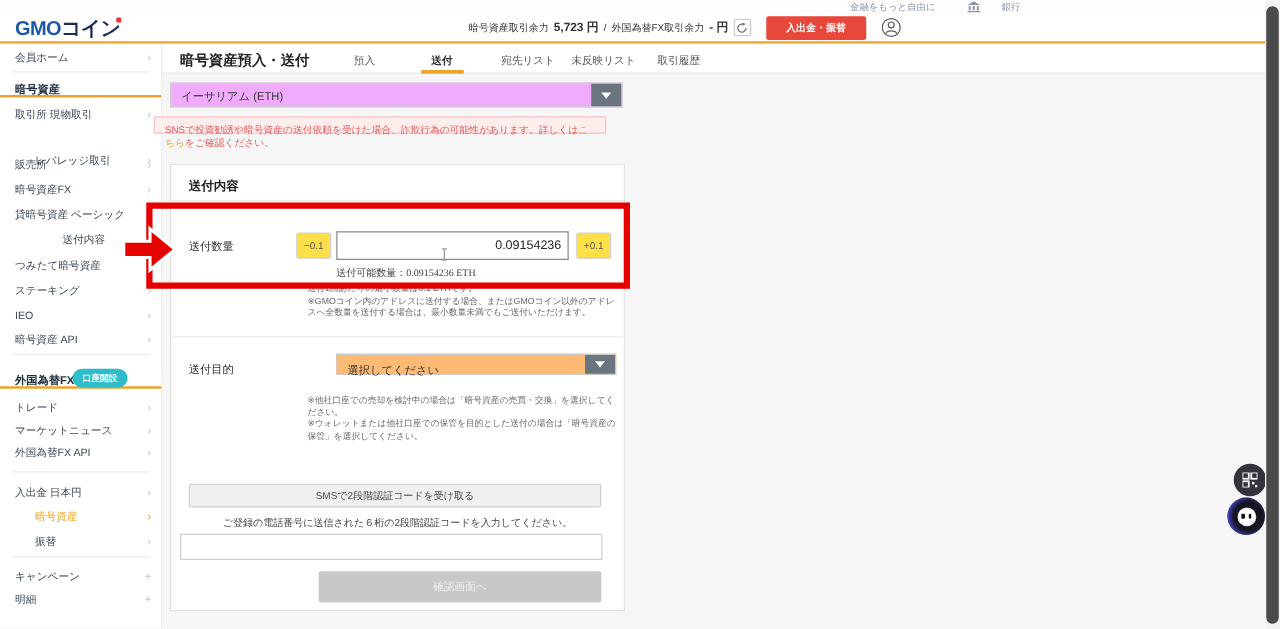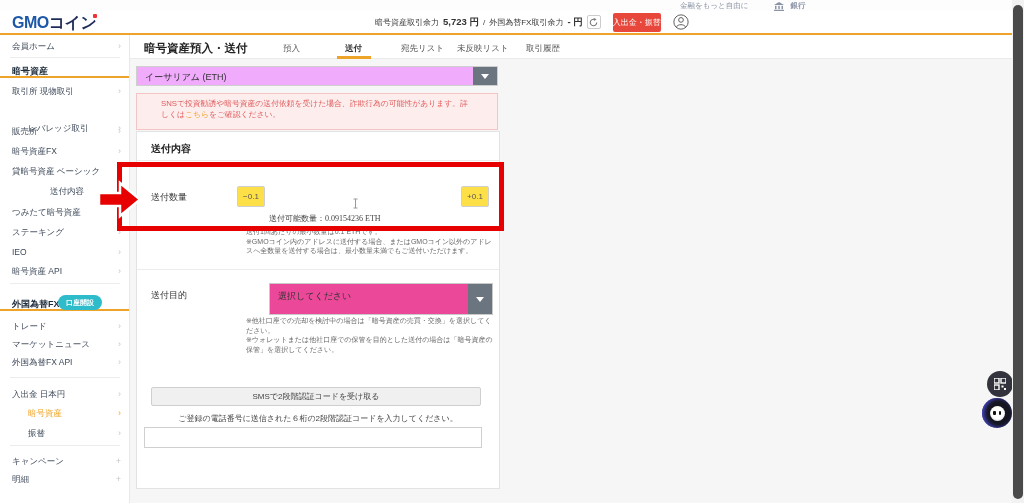--- a/index.html
+++ b/index.html
@@ -7,32 +7,32 @@
     --brand-navy:#1d2b57; --red-button:#e8473b; --teal-badge:#2ebccb;
     --annotation-red:#e60000; --warning-text:#e05c5c; --warning-bg:#fdeded; --warning-border:#f2c4c4;
   }
   *{margin:0;padding:0;box-sizing:border-box;font-family:"Liberation Sans","DejaVu Sans",sans-serif;}
   body{background:#ddd;}
   .page{position:relative;width:1024px;height:503px;background:#fff;overflow:hidden;}
 
   
   .topbar{position:absolute;left:0;top:0;width:1024px;height:11px;background:#fdfdfd;}
   .topbar-inner{position:absolute;left:680px;top:1px;display:flex;gap:26px;align-items:center;color:#8a93a5;font-size:7.5px;}
-  .topbar-bank{display:flex;gap:6px;align-items:flex-end;font-weight:bold;}
+  .topbar-bank{display:flex;gap:17px;align-items:flex-start;}
 
   
   .header{position:absolute;left:0;top:11px;width:1024px;height:24px;background:#fff;border-bottom:2px solid var(--accent-orange);}
   .logo{position:absolute;left:12px;top:2px;font-size:16px;font-weight:800;letter-spacing:-0.5px;}
   .logo .gmo{color:var(--brand-blue);}
   .logo .coin{color:var(--brand-navy);}
   .logo-dot{position:absolute;right:-1px;top:1px;width:4px;height:4px;background:#e33;border-radius:1px;}
   .balances{position:absolute;left:375px;top:0;height:22px;display:flex;align-items:center;gap:4px;font-size:8px;color:#333;}
   .balances b{font-size:9.5px;}
   .refresh-btn{width:14px;height:14px;border:1px solid #ccc;border-radius:2px;background:#fff;display:flex;align-items:center;justify-content:center;}
-  .transfer-btn{margin-left:8px;background:var(--red-button);color:#fff;font-size:8px;font-weight:normal;padding:4px 0;border-radius:2px;border:none;}
+  .transfer-btn{margin-left:8px;background:var(--red-button);color:#fff;font-size:8px;font-weight:bold;padding:4px 16px;border-radius:2px;border:none;}
   .user-btn{margin-left:8px;background:none;border:none;display:flex;align-items:center;}
 
   
   .sidebar{position:absolute;left:0;top:35px;width:130px;height:468px;background:#fff;border-right:1px solid #e8e8e8;}
   .s-item{position:absolute;left:0;width:129px;height:14px;font-size:8.5px;color:#3c4858;cursor:pointer;}
   .s-item .s-label{position:absolute;left:12px;top:1px;}
   .s-item.indent1 .s-label{left:28px;}
   .s-item.indent2 .s-label{left:50px;}
   .s-item .s-arrow{position:absolute;right:8px;top:1px;color:#c0c6cc;font-size:9px;}
   .s-item.header .s-label{font-weight:bold;color:#1f2d3d;font-size:9px;}
@@ -46,32 +46,32 @@
   .page-title{position:absolute;left:144px;top:41px;font-size:11.5px;font-weight:bold;color:#222;}
   .tab{position:absolute;top:43px;font-size:8.5px;color:#555;cursor:pointer;}
   .tab.active{font-weight:bold;color:#333;}
   .tab-underline{position:absolute;left:337px;top:56px;width:34px;height:3px;background:var(--accent-orange);}
 
   .select-box{position:absolute;left:136px;top:66px;width:362px;height:20px;background:#f0abfc;border:1px solid #cfcfcf;font-size:9px;color:#333;}
   .select-box .sel-text{position:absolute;left:8px;top:4px;}
   .sel-btn{position:absolute;right:0;top:0;height:100%;width:24px;background:#6b7580;display:flex;align-items:center;justify-content:center;}
   .chev{width:0;height:0;border-left:4px solid transparent;border-right:4px solid transparent;border-top:5px solid #fff;}
 
-  .warning{position:absolute;left:136px;top:93px;width:362px;height:37px;background:var(--warning-bg);border:1px solid var(--warning-border);color:var(--warning-text);font-size:7.8px;line-height:11px;padding:4px 24px;}
+  .warning{position:absolute;left:123px;top:93px;width:362px;height:14px;background:var(--warning-bg);border:1px solid var(--warning-border);color:var(--warning-text);font-size:7.8px;line-height:11px;padding:4px 8px;}
   .warning a{color:var(--active-orange);text-decoration:none;}
 
   .card{position:absolute;left:136px;top:131px;width:364px;height:358px;background:#fff;border:1px solid #e3e3e3;}
   .card-title{position:absolute;left:14px;top:10px;font-size:10px;font-weight:bold;color:#222;}
   .c-div{position:absolute;left:0;width:100%;border-top:1px solid #ececec;}
   .f-label{position:absolute;left:14px;font-size:9px;color:#333;}
   .step-btn{position:absolute;width:28px;height:21px;background:#fde047;border:1px solid #cfcfcf;font-size:8px;color:#555;border-radius:2px;}
   .amount-input{position:absolute;left:132px;top:53px;width:186px;height:23px;border:1px solid #8a8a8a;font-size:10px;color:#222;text-align:right;padding-right:5px;background:#fff;}
   .available{position:absolute;left:132px;top:81px;font-size:8px;color:#444;font-family:Liberation Serif, serif;}
   .note{position:absolute;left:109px;width:252px;font-size:7px;color:#666;line-height:9.5px;}
-  .purpose-box{position:absolute;left:132px;top:151px;width:224px;height:32px;background:#ec4899;border:1px solid #c9c9c9;font-size:9px;color:#333;}
+  .purpose-box{position:absolute;left:132px;top:151px;width:224px;height:17px;background:#fdba74;border:1px solid #c9c9c9;font-size:9px;color:#333;}
   .purpose-box .sel-text{position:absolute;left:8px;top:6px;}
   .sms-btn{position:absolute;left:14px;top:255px;width:330px;height:19px;background:#f0f0f0;border:1px solid #cfcfcf;font-size:8px;color:#444;border-radius:2px;}
   .sms-note{position:absolute;left:0;top:281px;width:100%;text-align:center;font-size:8px;color:#444;}
   .code-input{position:absolute;left:7px;top:295px;width:338px;height:21px;border:1px solid #cfcfcf;background:#fff;font-size:9px;padding:0 5px;}
   .cancel-btn{position:absolute;left:14px;top:325px;width:92px;height:25px;background:#fafafa;border:1px solid #d8d8d8;font-size:8.5px;color:#555;border-radius:2px;}
   .confirm-btn{position:absolute;left:118px;top:325px;width:226px;height:25px;background:#c8c8c8;border:none;font-size:8.5px;color:#efefef;border-radius:2px;}
 
   
   .anno-box{position:absolute;left:117px;top:162px;width:387px;height:69px;border:5px solid var(--annotation-red);z-index:50;pointer-events:none;}
   .anno-arrow{position:absolute;left:98px;top:180px;z-index:51;pointer-events:none;}
@@ -243,20 +243,21 @@
   </div>
 
   <div class="warning"><span>SNSで投資勧誘や暗号資産の送付依頼を受けた場合、詐欺行為の可能性があります。詳しくは</span><a href="#">こちら</a><span>をご確認ください。</span></div>
 
   <div class="card">
     <div class="card-title">送付内容</div>
     <div class="c-div" style="top:28px"></div>
 
     <div class="f-label" style="top:59px">送付数量</div>
     <button class="step-btn" style="left:100px;top:54px">−0.1</button>
+    <input class="amount-input" value="0.09154236" style="">
     <svg class="ibeam" width="7" height="11" viewBox="0 0 7 11">
         <path d="M1.5 1 H5.5 M3.5 1 V10 M1.5 10 H5.5" stroke="#999" stroke-width="1" fill="none"></path>
       </svg>
     <button class="step-btn" style="left:324px;top:54px">+0.1</button>
     <div class="available">送付可能数量：0.09154236 ETH</div>
     <div class="note" style="top:95px">
       <div>送付1回あたりの最小数量は0.1 ETHです。</div>
       <div>※GMOコイン内のアドレスに送付する場合、またはGMOコイン以外のアドレスへ全数量を送付する場合は、最小数量未満でもご送付いただけます。</div>
     </div>
     <div class="c-div" style="top:137px"></div>
@@ -269,20 +270,21 @@
         </span>
     </div>
     <div class="note" style="top:184px">
       <div>※他社口座での売却を検討中の場合は「暗号資産の売買・交換」を選択してください。</div>
       <div>※ウォレットまたは他社口座での保管を目的とした送付の場合は「暗号資産の保管」を選択してください。</div>
     </div>
 
     <button class="sms-btn">SMSで2段階認証コードを受け取る</button>
     <div class="sms-note">ご登録の電話番号に送信された６桁の2段階認証コードを入力してください。</div>
     <input class="code-input" value="" style="">
+    <button class="confirm-btn" disabled="">確認画面へ</button>
   </div>
 
   <div class="anno-box"></div>
   <svg class="anno-arrow" width="44" height="39" viewBox="0 0 44 39">
     <polygon points="1,13 22,13 22,3 42,19.5 22,36 22,26 1,26" fill="#e60000" stroke="#fff" stroke-width="2.5"></polygon>
   </svg>
 
   <div class="float-qr">
     <svg width="12" height="12" viewBox="0 0 12 12">
       <rect x="0" y="0" width="5" height="5" fill="none" stroke="#fff" stroke-width="1.4"></rect>

